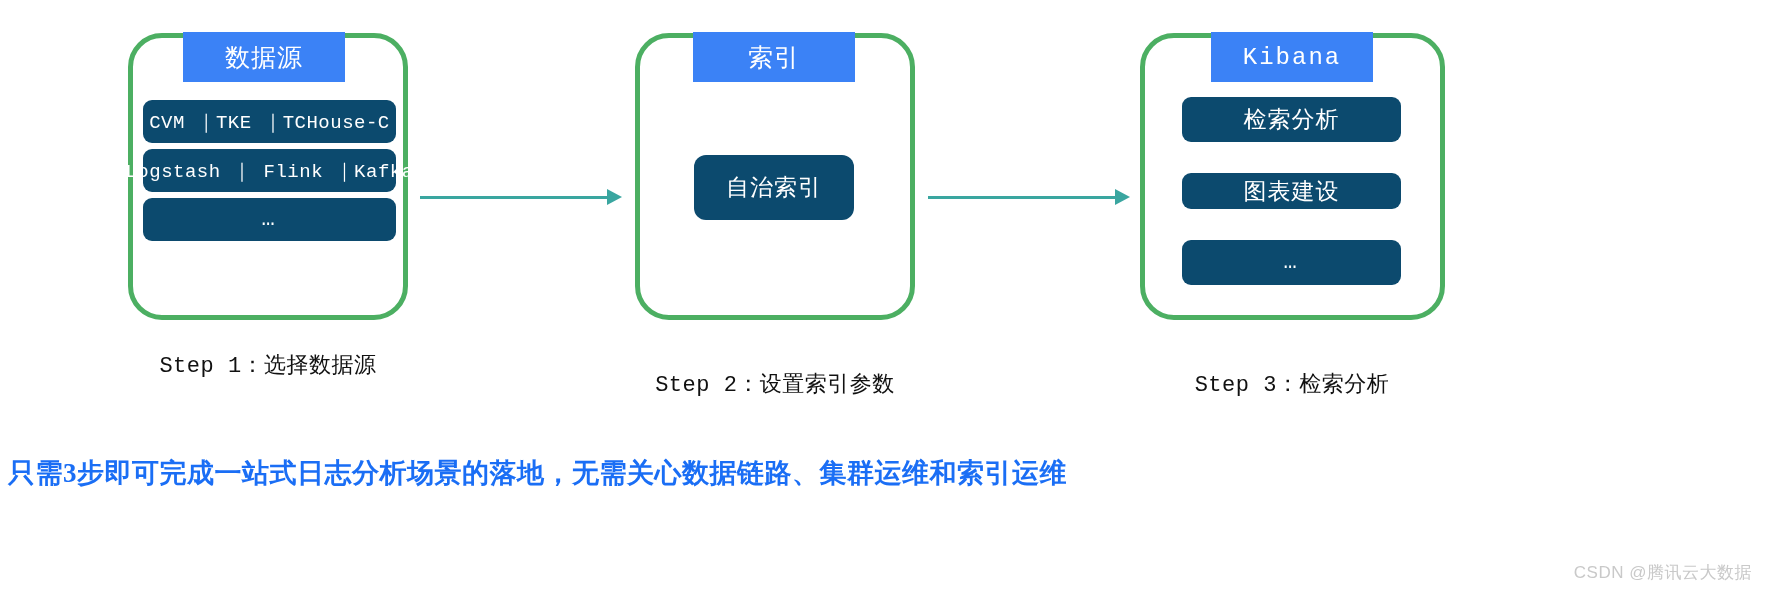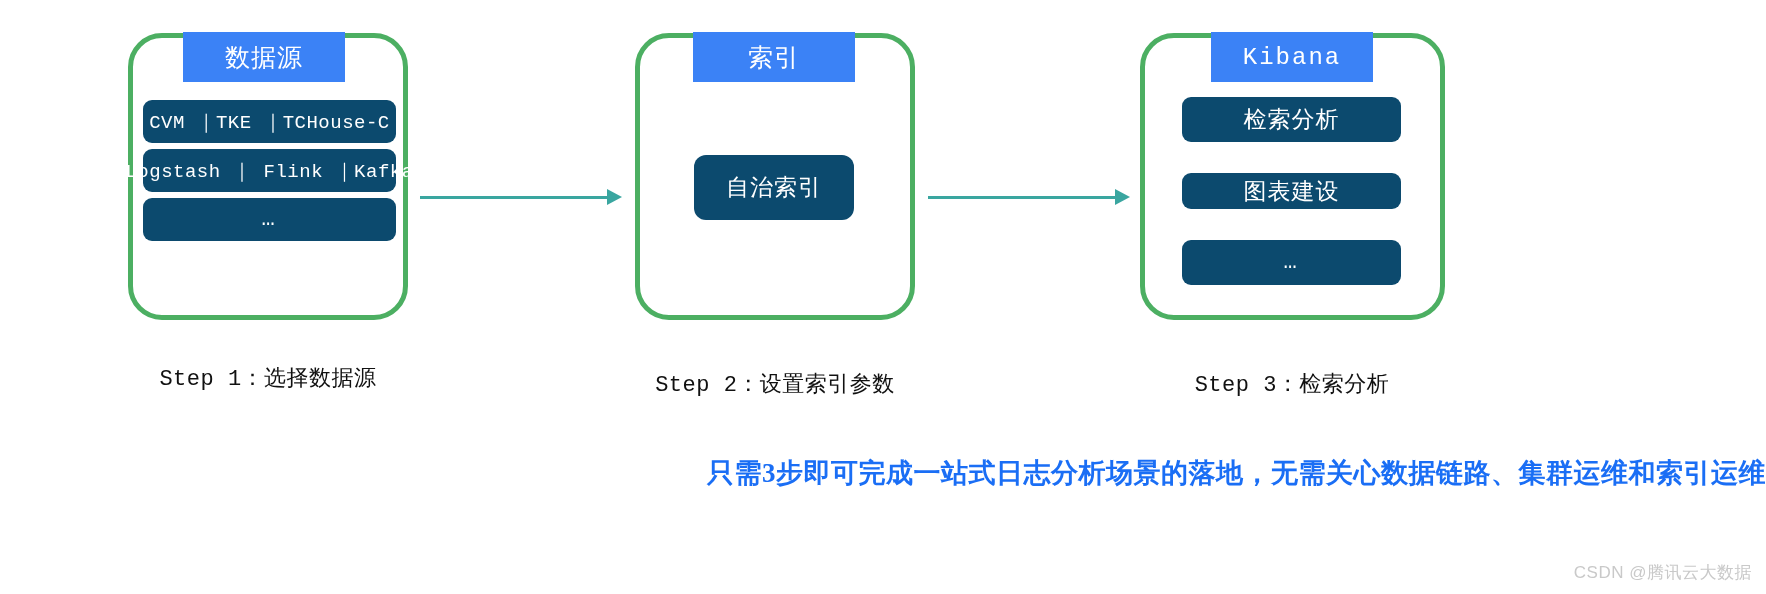--- a/index.html
+++ b/index.html
@@ -111,21 +111,21 @@
     text-align: center;
     letter-spacing: 0.5px;
   }
 
   
   .summary {
     position: absolute;
     left: 8px;
     right: 0;
     top: 455px;
-    text-align: right;
+    text-align: left;
     color: #1a6ef5;
     font-size: 27px;
     font-weight: bold;
     letter-spacing: 0.5px;
     white-space: pre;
   }
 
   
   .watermark {
     position: absolute;
@@ -174,21 +174,21 @@
   <div class="panel" style="left:1140px; top:33px; width:305px; height:287px;"></div>
 
   <div class="panel-header mono" style="left:1211px; top:32px; width:162px; height:50px;">Kibana</div>
 
   <div class="panel-body" style="left:1182px; top:97px; width:219px; height:199px; gap:31px;">
     <div class="item-box cjk" style="height:45px;">检索分析</div>
     <div class="item-box cjk" style="height:36px;">图表建设</div>
     <div class="item-box dots" style="height:45px;">…</div>
   </div>
 
-  <div class="step-label" style="left:98px; top:363px; width:340px;">Step 1：选择数据源</div>
+  <div class="step-label" style="left:98px; top:350px; width:340px;">Step 1：选择数据源</div>
 
   <div class="step-label" style="left:605px; top:369px; width:340px;">Step 2：设置索引参数</div>
 
   <div class="step-label" style="left:1122px; top:369px; width:340px;">Step 3：检索分析</div>
 
   <div class="summary">只需3步即可完成一站式日志分析场景的落地，无需关心数据链路、集群运维和索引运维</div>
 
   <div class="watermark">CSDN @腾讯云大数据</div>
 
 </div>

